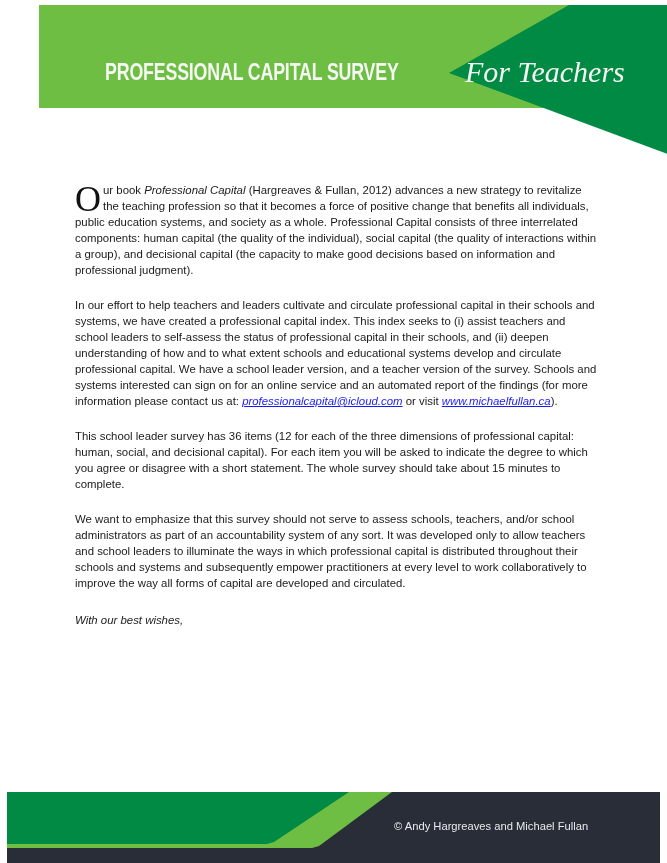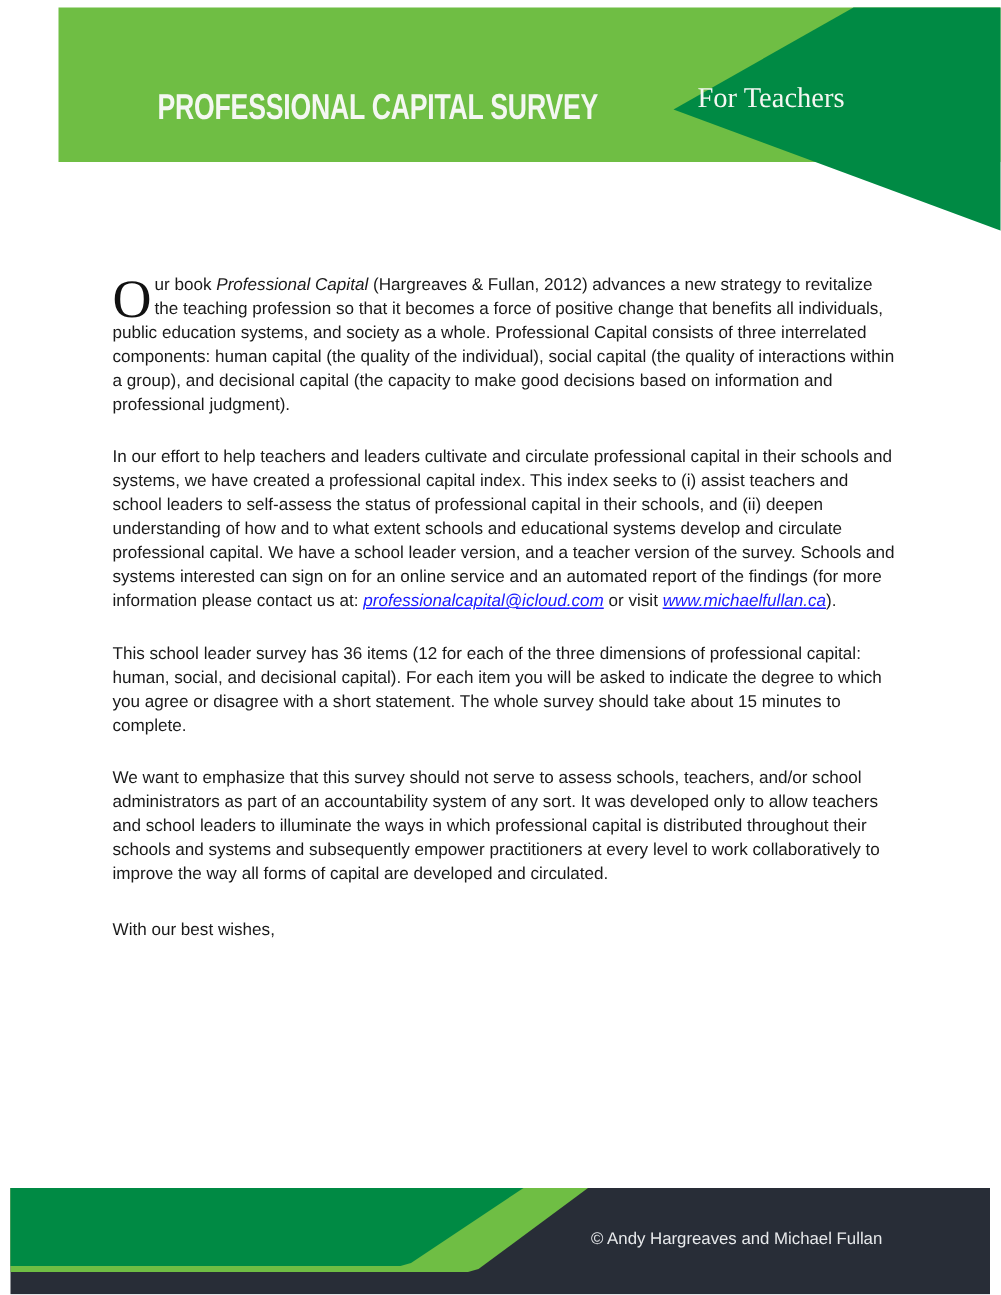--- a/index.html
+++ b/index.html
@@ -7,34 +7,34 @@
   .header { position: absolute; left: 0; top: 0; width: 667px; height: 170px; margin-left: 32px; }
   .header svg { position: absolute; left: 0; top: 0; }
   .title {
     position: absolute; left: 73px; top: 58px;
     color: #f4f7f2; font-family: "Liberation Sans", sans-serif; font-weight: bold;
     font-size: 24px; letter-spacing: -0.2px; white-space: nowrap;
     transform: scaleX(0.74); transform-origin: left top;
   }
   .subtitle {
     position: absolute; left: 433px; top: 55px;
-    color: #f4f7f2; font-family: "Liberation Serif", serif; 
-    font-size: 19px; white-space: nowrap;
+    color: #f4f7f2; font-family: "Liberation Serif", serif; font-style: italic;
+    font-size: 30px; white-space: nowrap;
   }
   .content {
     position: absolute; left: 75px; top: 182px; width: 522px;
     color: #1a1a1a; font-size: 11.4px; line-height: 16px;
   }
   .content p { margin: 0 0 19px 0; }
   .dropcap {
     float: left; font-family: "Liberation Serif", serif; font-size: 36px;
     line-height: 28px; margin: 2px 2px 0 0; color: #111; padding-top: 1px;
   }
   a { color: #1a1aff; text-decoration: underline; font-style: italic; }
-  .closing { }
+  .closing { font-style: italic; }
   .closing div { line-height: 20px; }
   .footer { position: absolute; left: 0; top: 780px; width: 615px; height: 83px; }
   .footer svg { position: absolute; left: 0; top: 0; }
   .footer-text {
     position: absolute; left: 394px; top: 40px; color: #e8eaec;
     font-size: 11.2px; white-space: nowrap;
   }
 </style>
 </head>
 <body>

